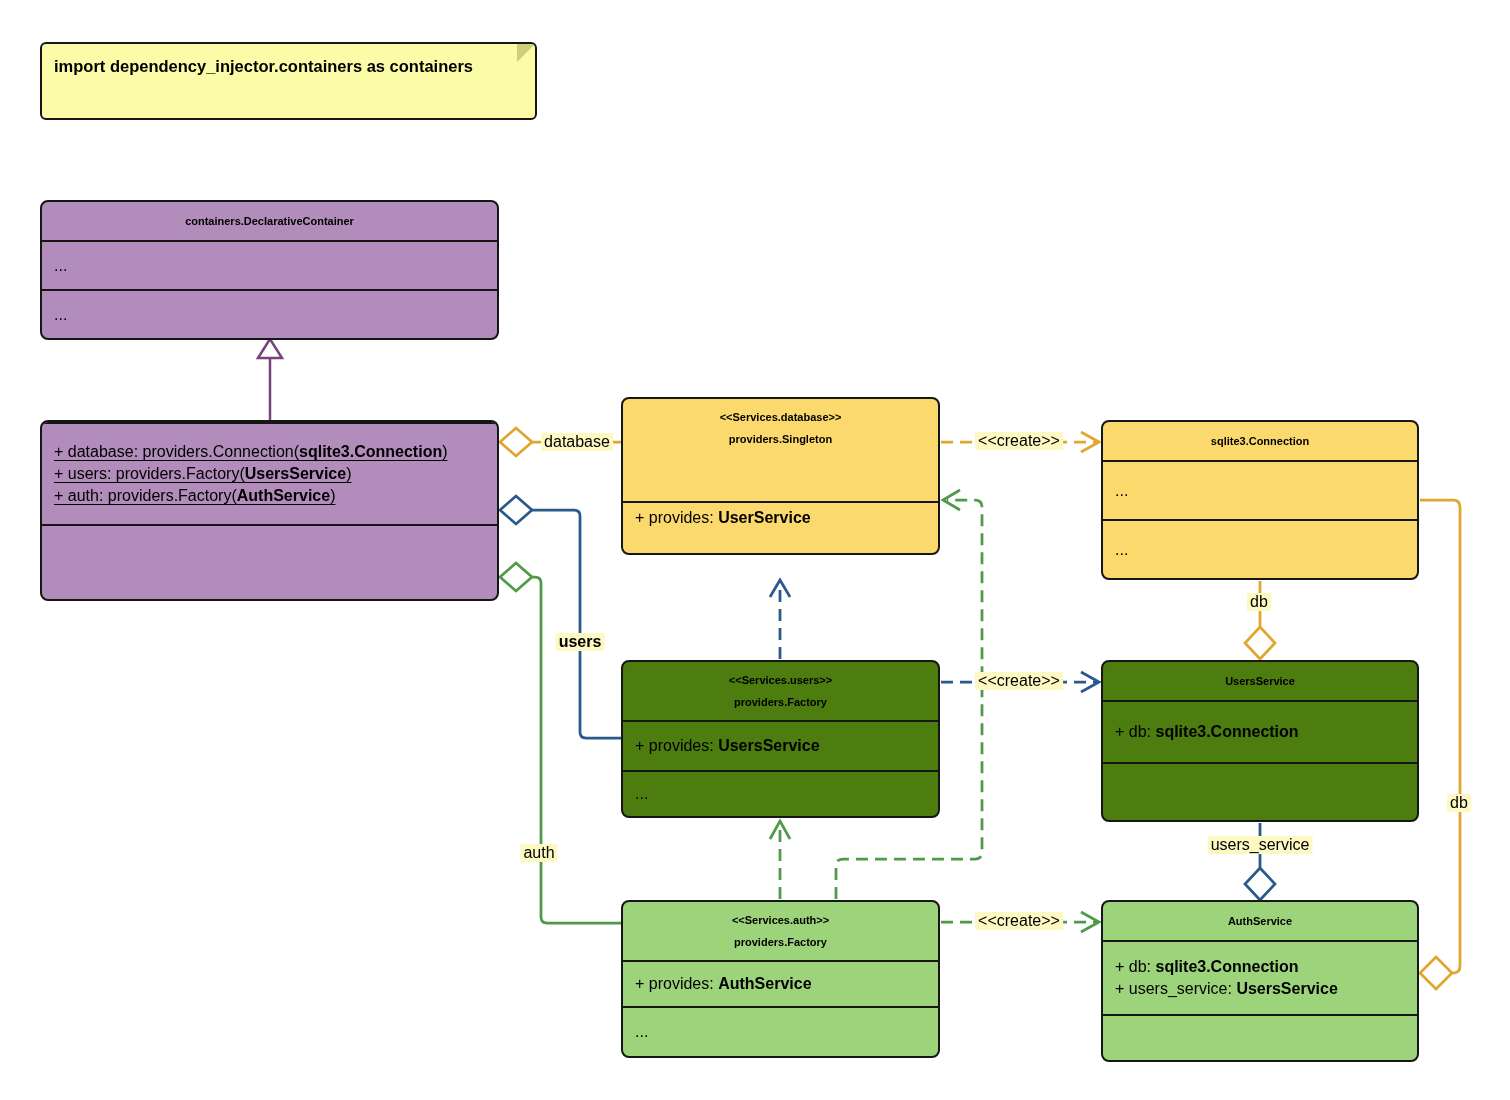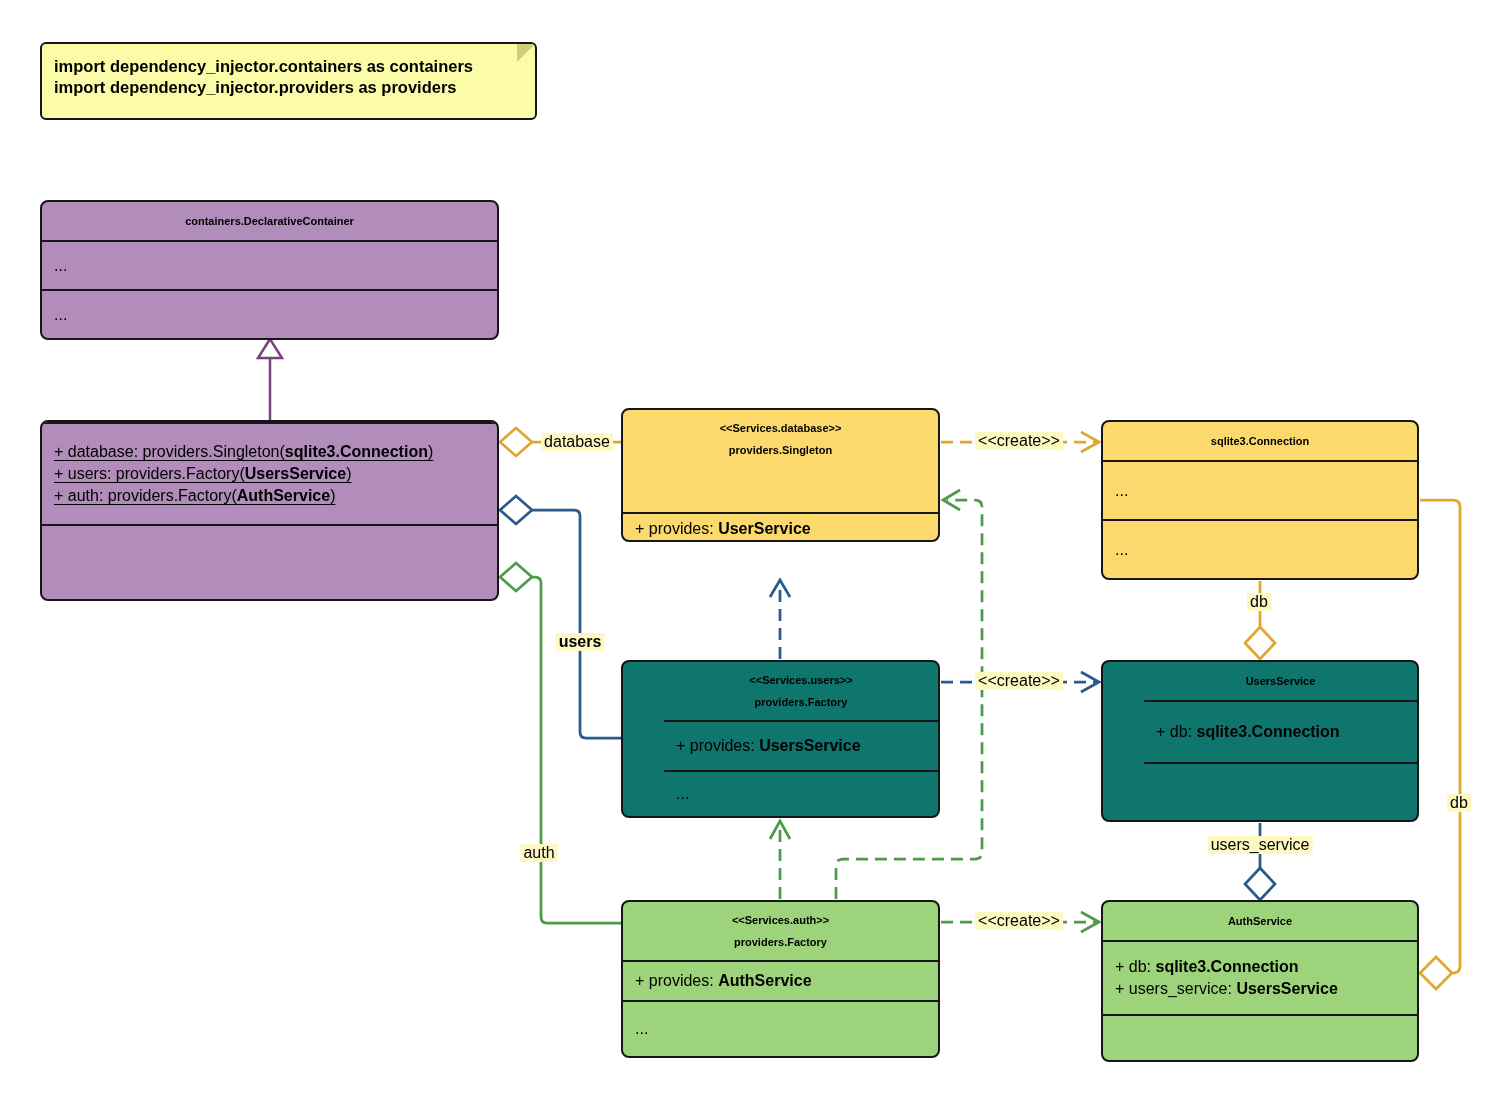--- a/index.html
+++ b/index.html
@@ -4,21 +4,21 @@
 <style>
   html,body{margin:0;padding:0;background:#ffffff;}
   .canvas{position:relative;width:1510px;height:1100px;background:#ffffff;
           font-family:"Liberation Sans","DejaVu Sans",sans-serif;color:#000;}
   svg.edges{position:absolute;left:0;top:0;z-index:1;}
 
   .uml-box{position:absolute;z-index:2;border:2.5px solid #161616;border-radius:8px;
            display:flex;flex-direction:column;box-sizing:border-box;overflow:hidden;}
   .purple{background:#B28CBA;}
   .yellow{background:#FBD96D;}
-  .blue{background:#0f766e;padding-left:41px;}
+  .blue{background:#4d7c0f;}
   .green{background:#9DD37B;}
 
   .uml-title{font-weight:bold;font-size:11px;text-align:center;line-height:22px;
              display:flex;flex-direction:column;justify-content:center;flex:0 0 auto;}
   .sec{border-top:2.5px solid #161616;box-sizing:border-box;font-size:16px;
        display:flex;flex-direction:column;justify-content:center;padding:4px 12px;}
   .sec.grow{flex:1 1 auto;}
   .attr-line{white-space:nowrap;line-height:22px;}
   .underlined{text-decoration:underline;text-underline-offset:3px;}
 
@@ -100,44 +100,43 @@
     </g>
 
     <g stroke="#E0A62E" stroke-width="2.75" fill="none">
       <path d="M1420,500 L1453,500 Q1460,500 1460,507 L1460,966 Q1460,973 1453,973"></path>
       <polygon points="1420,973 1436,957 1452,973 1436,989" fill="#ffffff"></polygon>
     </g>
   </svg>
 
   <div class="note">
     <div>import dependency_injector.containers as containers</div>
-    <div>import dependency_injector.providers as providers</div>
     <div class="note-fold"></div>
   </div>
 
   <div class="uml-box purple" style="left:40px;top:200px;width:459px;height:140px;">
     <div class="uml-title" style="height:38px;">containers.DeclarativeContainer</div>
     <div class="sec grow">
         <span class="attr-line">...</span>
       </div>
     <div class="sec grow">
         <span class="attr-line">...</span>
       </div>
   </div>
 
   <div class="uml-box purple" style="left:40px;top:420px;width:459px;height:181px;">
     <div class="sec" style="height:102px;justify-content:center;">
-      <div class="attr-line underlined"><span>+ database: providers.Singleton(</span><b>sqlite3.Connection</b><span>)</span></div>
+      <div class="attr-line underlined"><span>+ database: providers.Connection(</span><b>sqlite3.Connection</b><span>)</span></div>
       <div class="attr-line underlined"><span>+ users: providers.Factory(</span><b>UsersService</b><span>)</span></div>
       <div class="attr-line underlined"><span>+ auth: providers.Factory(</span><b>AuthService</b><span>)</span></div>
     </div>
     <div class="sec grow"></div>
   </div>
 
-  <div class="uml-box yellow" style="left:621px;top:408px;width:319px;height:134px;gap:44px;">
+  <div class="uml-box yellow" style="left:621px;top:397px;width:319px;height:158px;gap:44px;">
     <div class="uml-title" style="height:58px;">
       <div>&lt;&lt;Services.database&gt;&gt;</div>
       <div>providers.Singleton</div>
     </div>
     <div class="sec" style="height:50px;">
       <div class="attr-line"><span>+ provides: </span><b>UserService</b></div>
     </div>
     <div class="sec grow">
         <span class="attr-line">...</span>
       </div>
@@ -172,21 +171,21 @@
       <div class="attr-line"><span>+ db: </span><b>sqlite3.Connection</b></div>
     </div>
     <div class="sec grow"></div>
   </div>
 
   <div class="uml-box green" style="left:621px;top:900px;width:319px;height:158px;">
     <div class="uml-title" style="height:58px;">
       <div>&lt;&lt;Services.auth&gt;&gt;</div>
       <div>providers.Factory</div>
     </div>
-    <div class="sec" style="height:40px;">
+    <div class="sec" style="height:46px;">
       <div class="attr-line"><span>+ provides: </span><b>AuthService</b></div>
     </div>
     <div class="sec grow">
         <span class="attr-line">...</span>
       </div>
   </div>
 
   <div class="uml-box green" style="left:1101px;top:900px;width:318px;height:162px;">
     <div class="uml-title" style="height:38px;">AuthService</div>
     <div class="sec" style="height:74px;">

